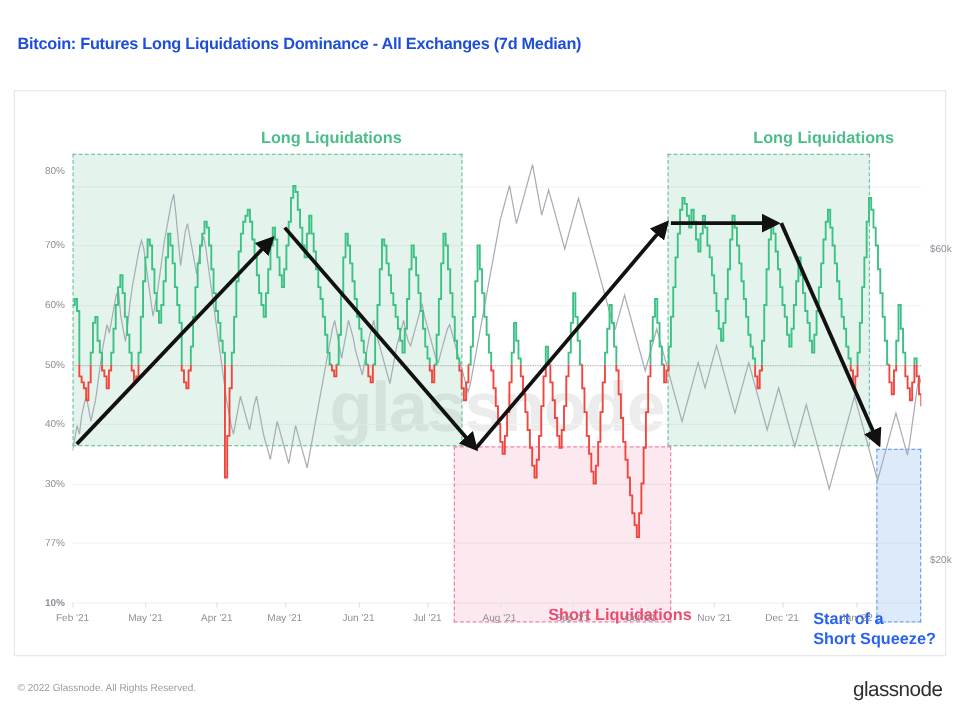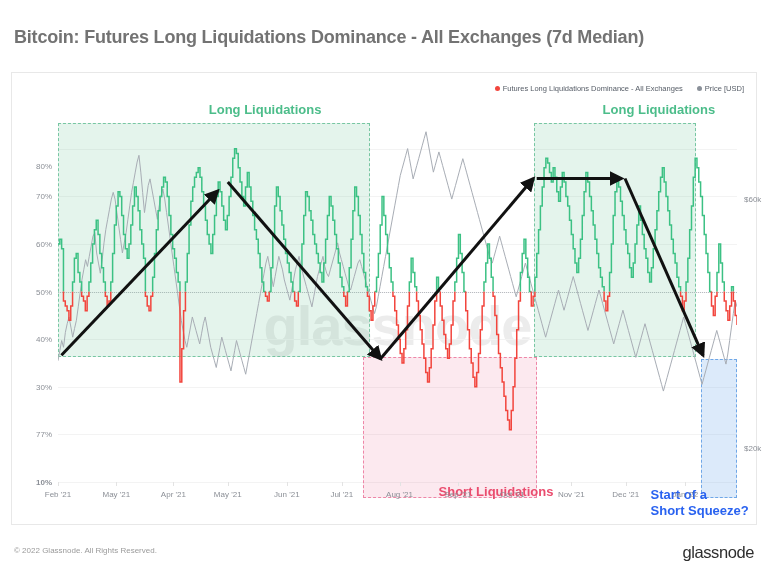--- a/index.html
+++ b/index.html
@@ -11,23 +11,23 @@
     overflow: hidden;
   }
   #page {
     position: relative;
     width: 768px; height: 576px;
     background: #ffffff;
   }
   #chart-title {
     position: absolute;
     left: 14px; top: 27px;
-    font-size: 18px;
+    font-size: 13px;
     font-weight: bold;
-    color: #737373;
+    color: #1d4ed8;
     letter-spacing: -0.2px;
     white-space: nowrap;
   }
   #chart-card {
     position: absolute;
     left: 11px; top: 72px;
     width: 746px; height: 453px;
     border: 1px solid #e8e8e8;
     background: #ffffff;
   }
@@ -143,30 +143,20 @@
 </style>
 </head>
 <body>
 
 <div id="page">
 
   <div id="chart-title">Bitcoin: Futures Long Liquidations Dominance - All Exchanges (7d Median)</div>
 
   <div id="chart-card">
 
-    <div id="legend">
-        <div class="legend-item">
-          <span class="legend-dot" style="background: rgb(242, 69, 61);"></span>
-          <span>Futures Long Liquidations Dominance - All Exchanges</span>
-        </div>
-        <div class="legend-item">
-          <span class="legend-dot" style="background: rgb(138, 144, 153);"></span>
-          <span>Price [USD]</span>
-        </div>
-      </div>
 
     <div id="plot">
       <div id="watermark">glassnode</div>
       <div id="grid-layer">
           <div class="gridline" style="top: 357px;"></div>
           <div class="gridline" style="top: 309.4px;"></div>
           <div class="gridline" style="top: 261.8px;"></div>
           <div class="gridline" style="top: 214.2px;"></div>
           <div class="gridline" style="top: 166.6px;"></div>
           <div class="gridline" style="top: 119px;"></div>
@@ -277,21 +267,21 @@
           <div class="xtick-mark" style="left: 627.396px;"></div>
         </div>
       <div id="yaxis-layer">
           <div class="ytick-left" style="top: 357px; font-weight: bold;">10%</div>
           <div class="ytick-left" style="top: 309.4px;">77%</div>
           <div class="ytick-left" style="top: 261.8px;">30%</div>
           <div class="ytick-left" style="top: 214.2px;">40%</div>
           <div class="ytick-left" style="top: 166.6px;">50%</div>
           <div class="ytick-left" style="top: 119px; margin-left: 24px;">60%</div>
           <div class="ytick-left" style="top: 71.4px;">70%</div>
-          <div class="ytick-left" style="top: 41px; margin-left: 36px;">80%</div>
+          <div class="ytick-left" style="top: 12px; margin-left: 36px;">80%</div>
         </div>
       <div id="y2axis-layer">
           <div class="ytick-right" style="top: 323.321px;">$20k</div>
           <div class="ytick-right" style="top: 53.8868px; margin-top: 20px;">$60k</div>
         </div>
     </div>
   </div>
 
   <div id="footer-copy">© 2022 Glassnode. All Rights Reserved.</div>
   <div id="footer-logo">glassnode</div>

